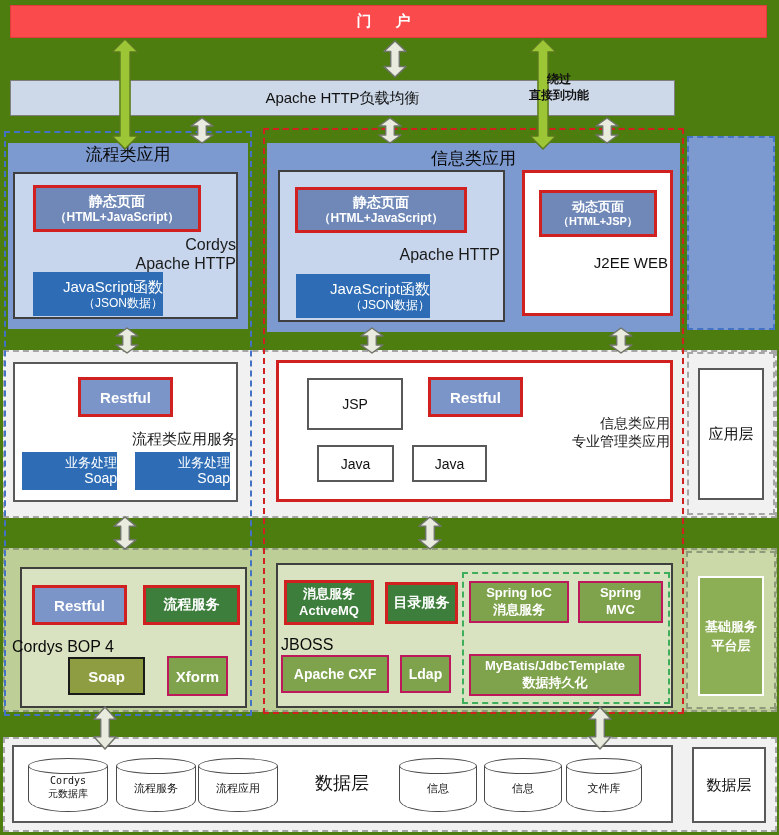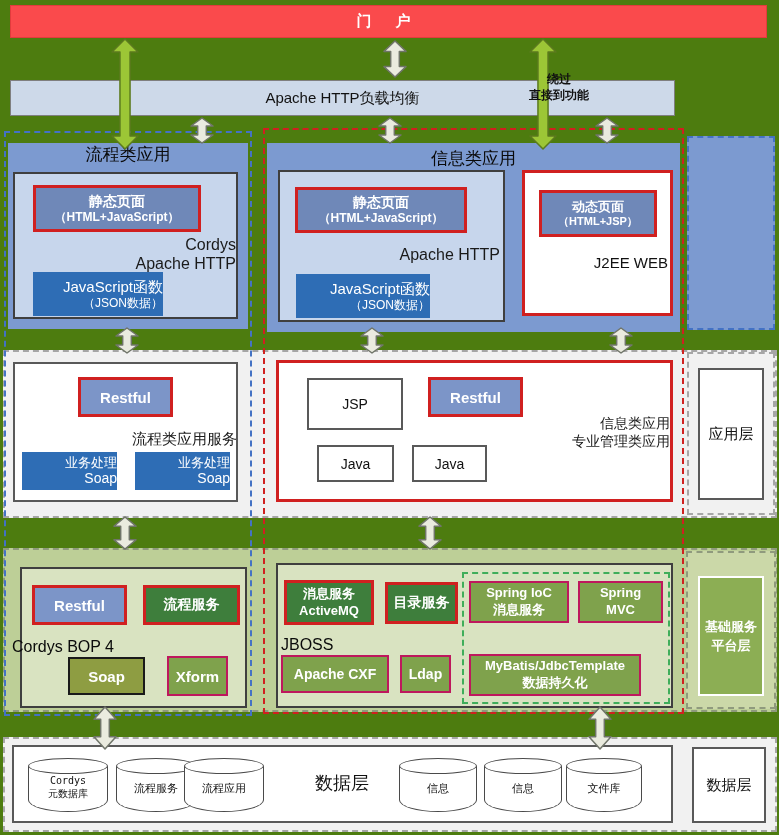--- a/index.html
+++ b/index.html
@@ -178,21 +178,21 @@
     <div class="cyl-label mono">
       <div>Cordys</div>
       <div>元数据库</div>
     </div>
   </div>
   <div class="abs cyl" style="left:116px;top:758px;width:80px;height:54px;">
     <div class="cyl-top"></div>
       <div class="cyl-body"></div>
     <div class="cyl-label" style="top:24px;">流程服务</div>
   </div>
-  <div class="abs cyl" style="left:184px;top:758px;width:80px;height:54px;">
+  <div class="abs cyl" style="left:198px;top:758px;width:80px;height:54px;">
     <div class="cyl-top"></div>
       <div class="cyl-body"></div>
     <div class="cyl-label" style="top:24px;">流程应用</div>
   </div>
   <div class="abs dl-inline" style="left:296px;top:771px;width:92px;">数据层</div>
   <div class="abs cyl" style="left:399px;top:758px;width:78px;height:54px;">
     <div class="cyl-top"></div>
       <div class="cyl-body"></div>
     <div class="cyl-label" style="top:24px;">信息</div>
   </div>

